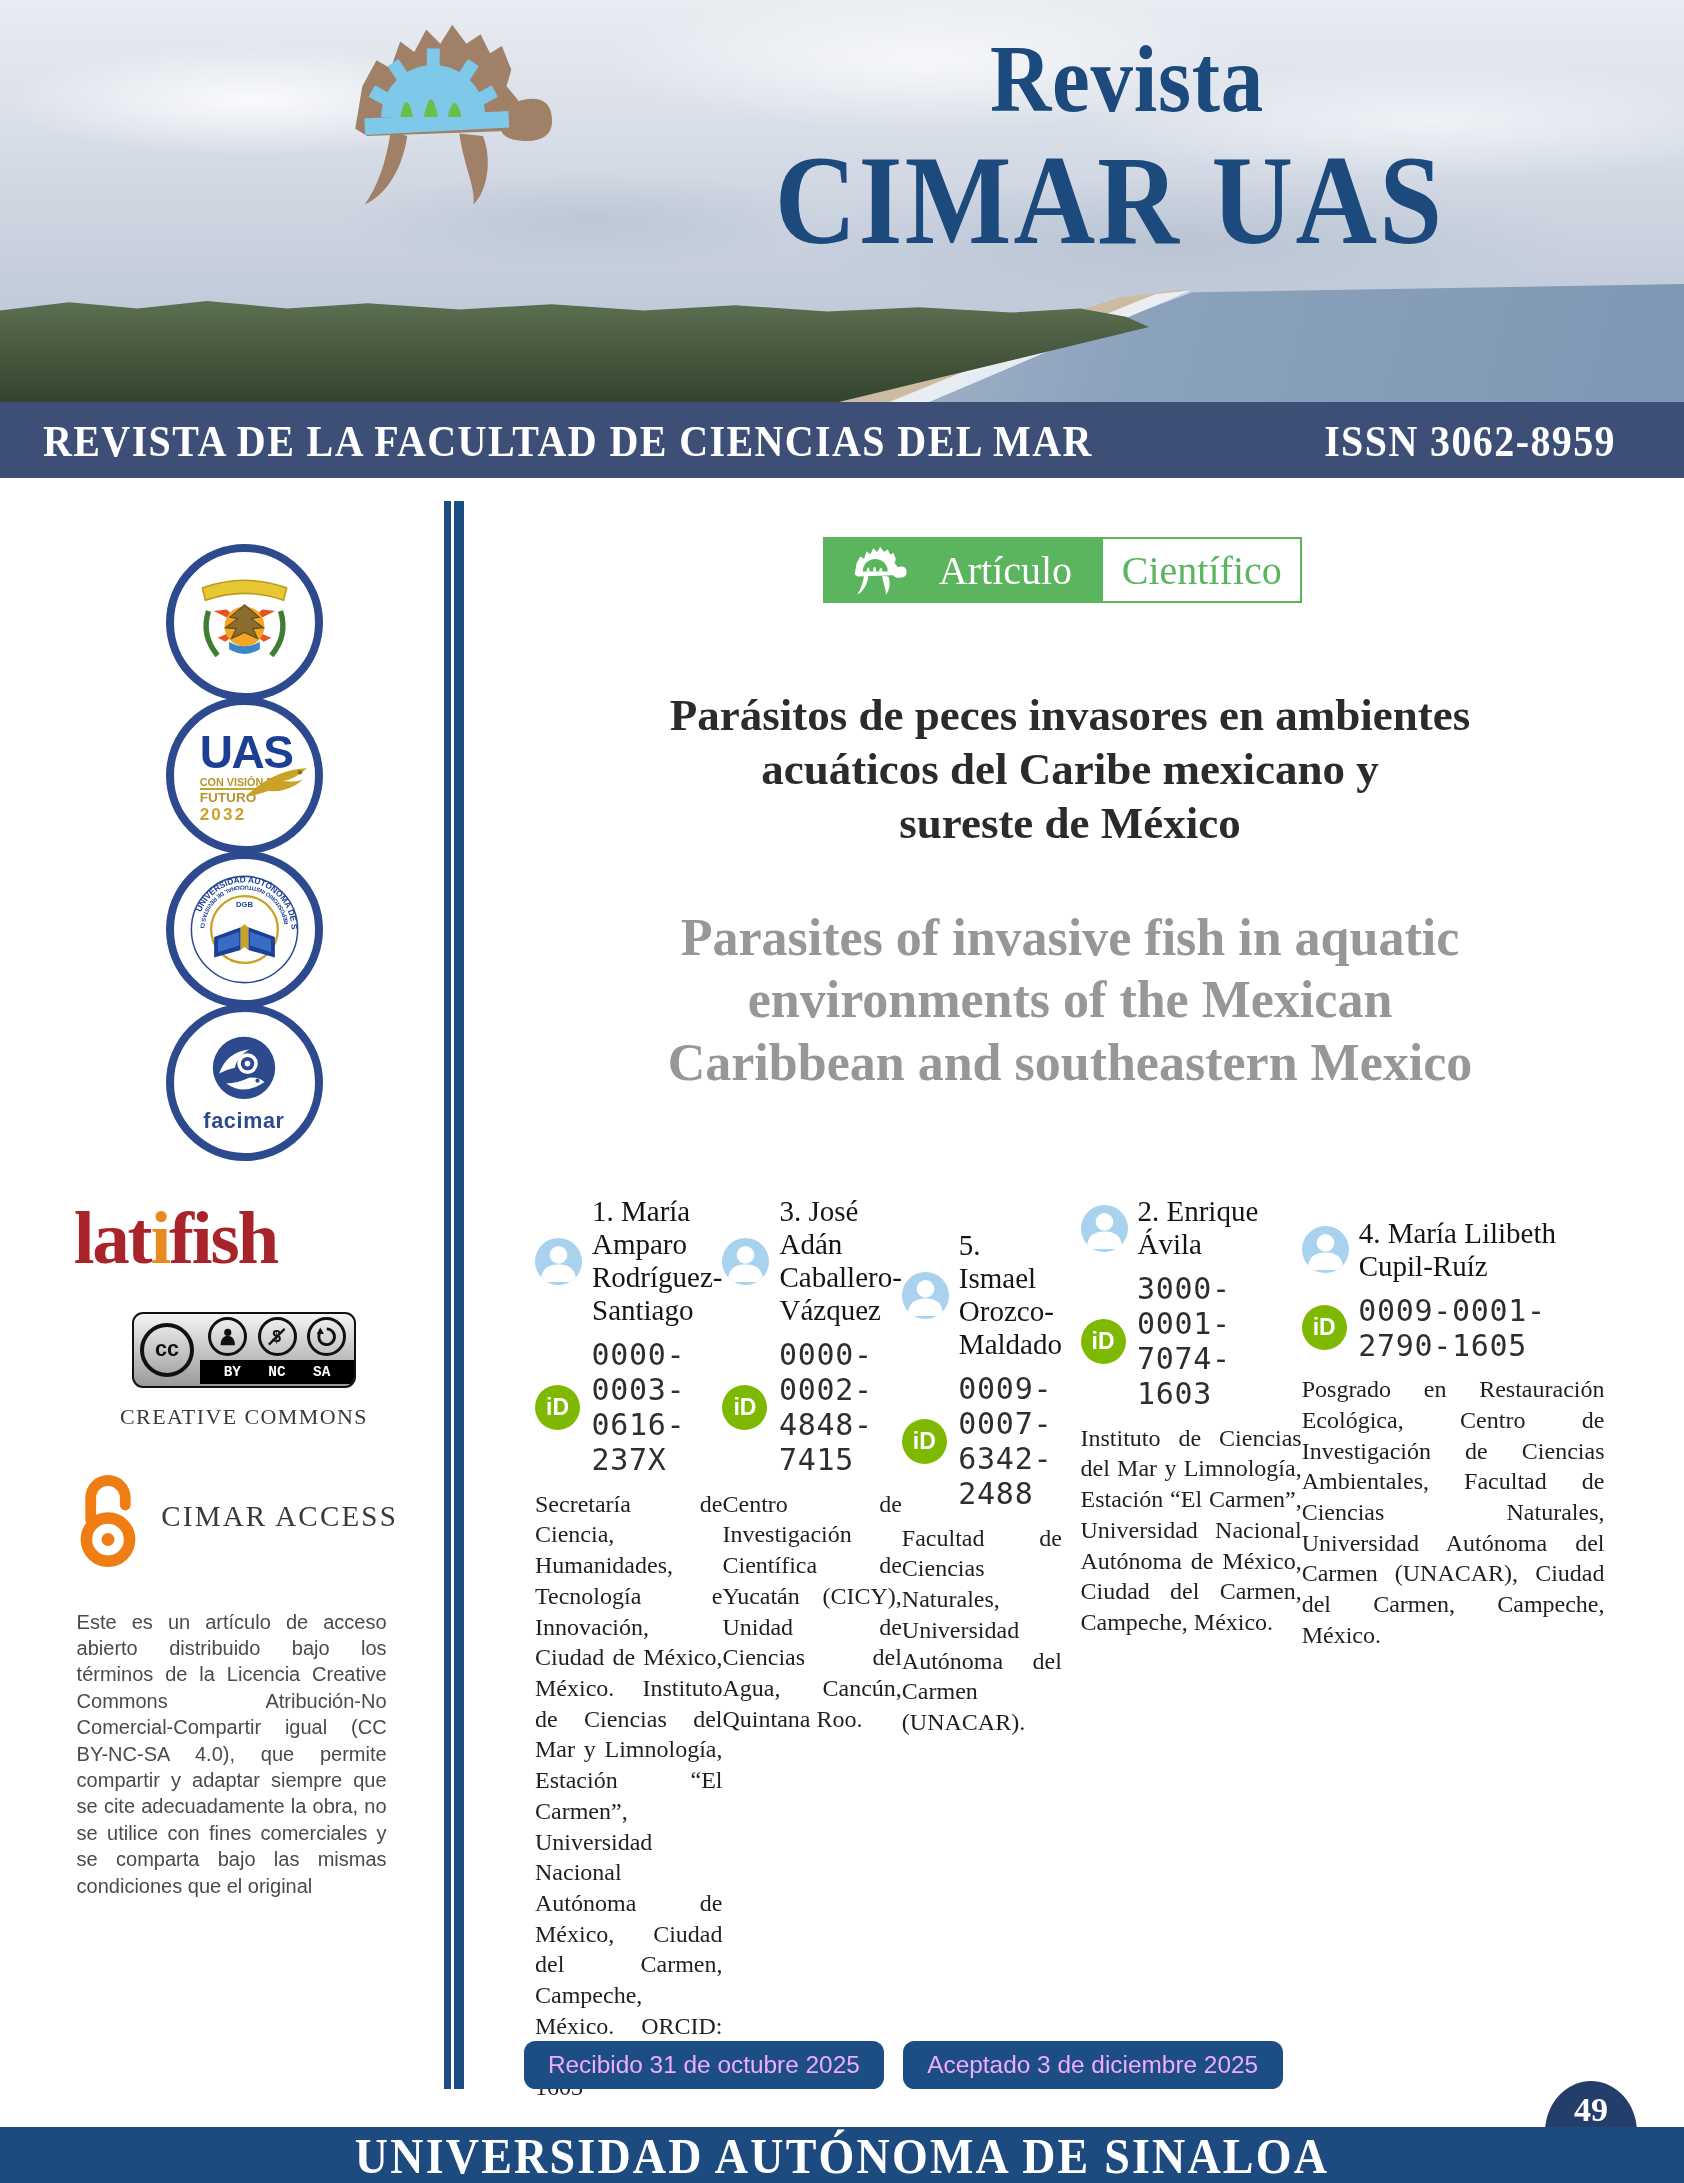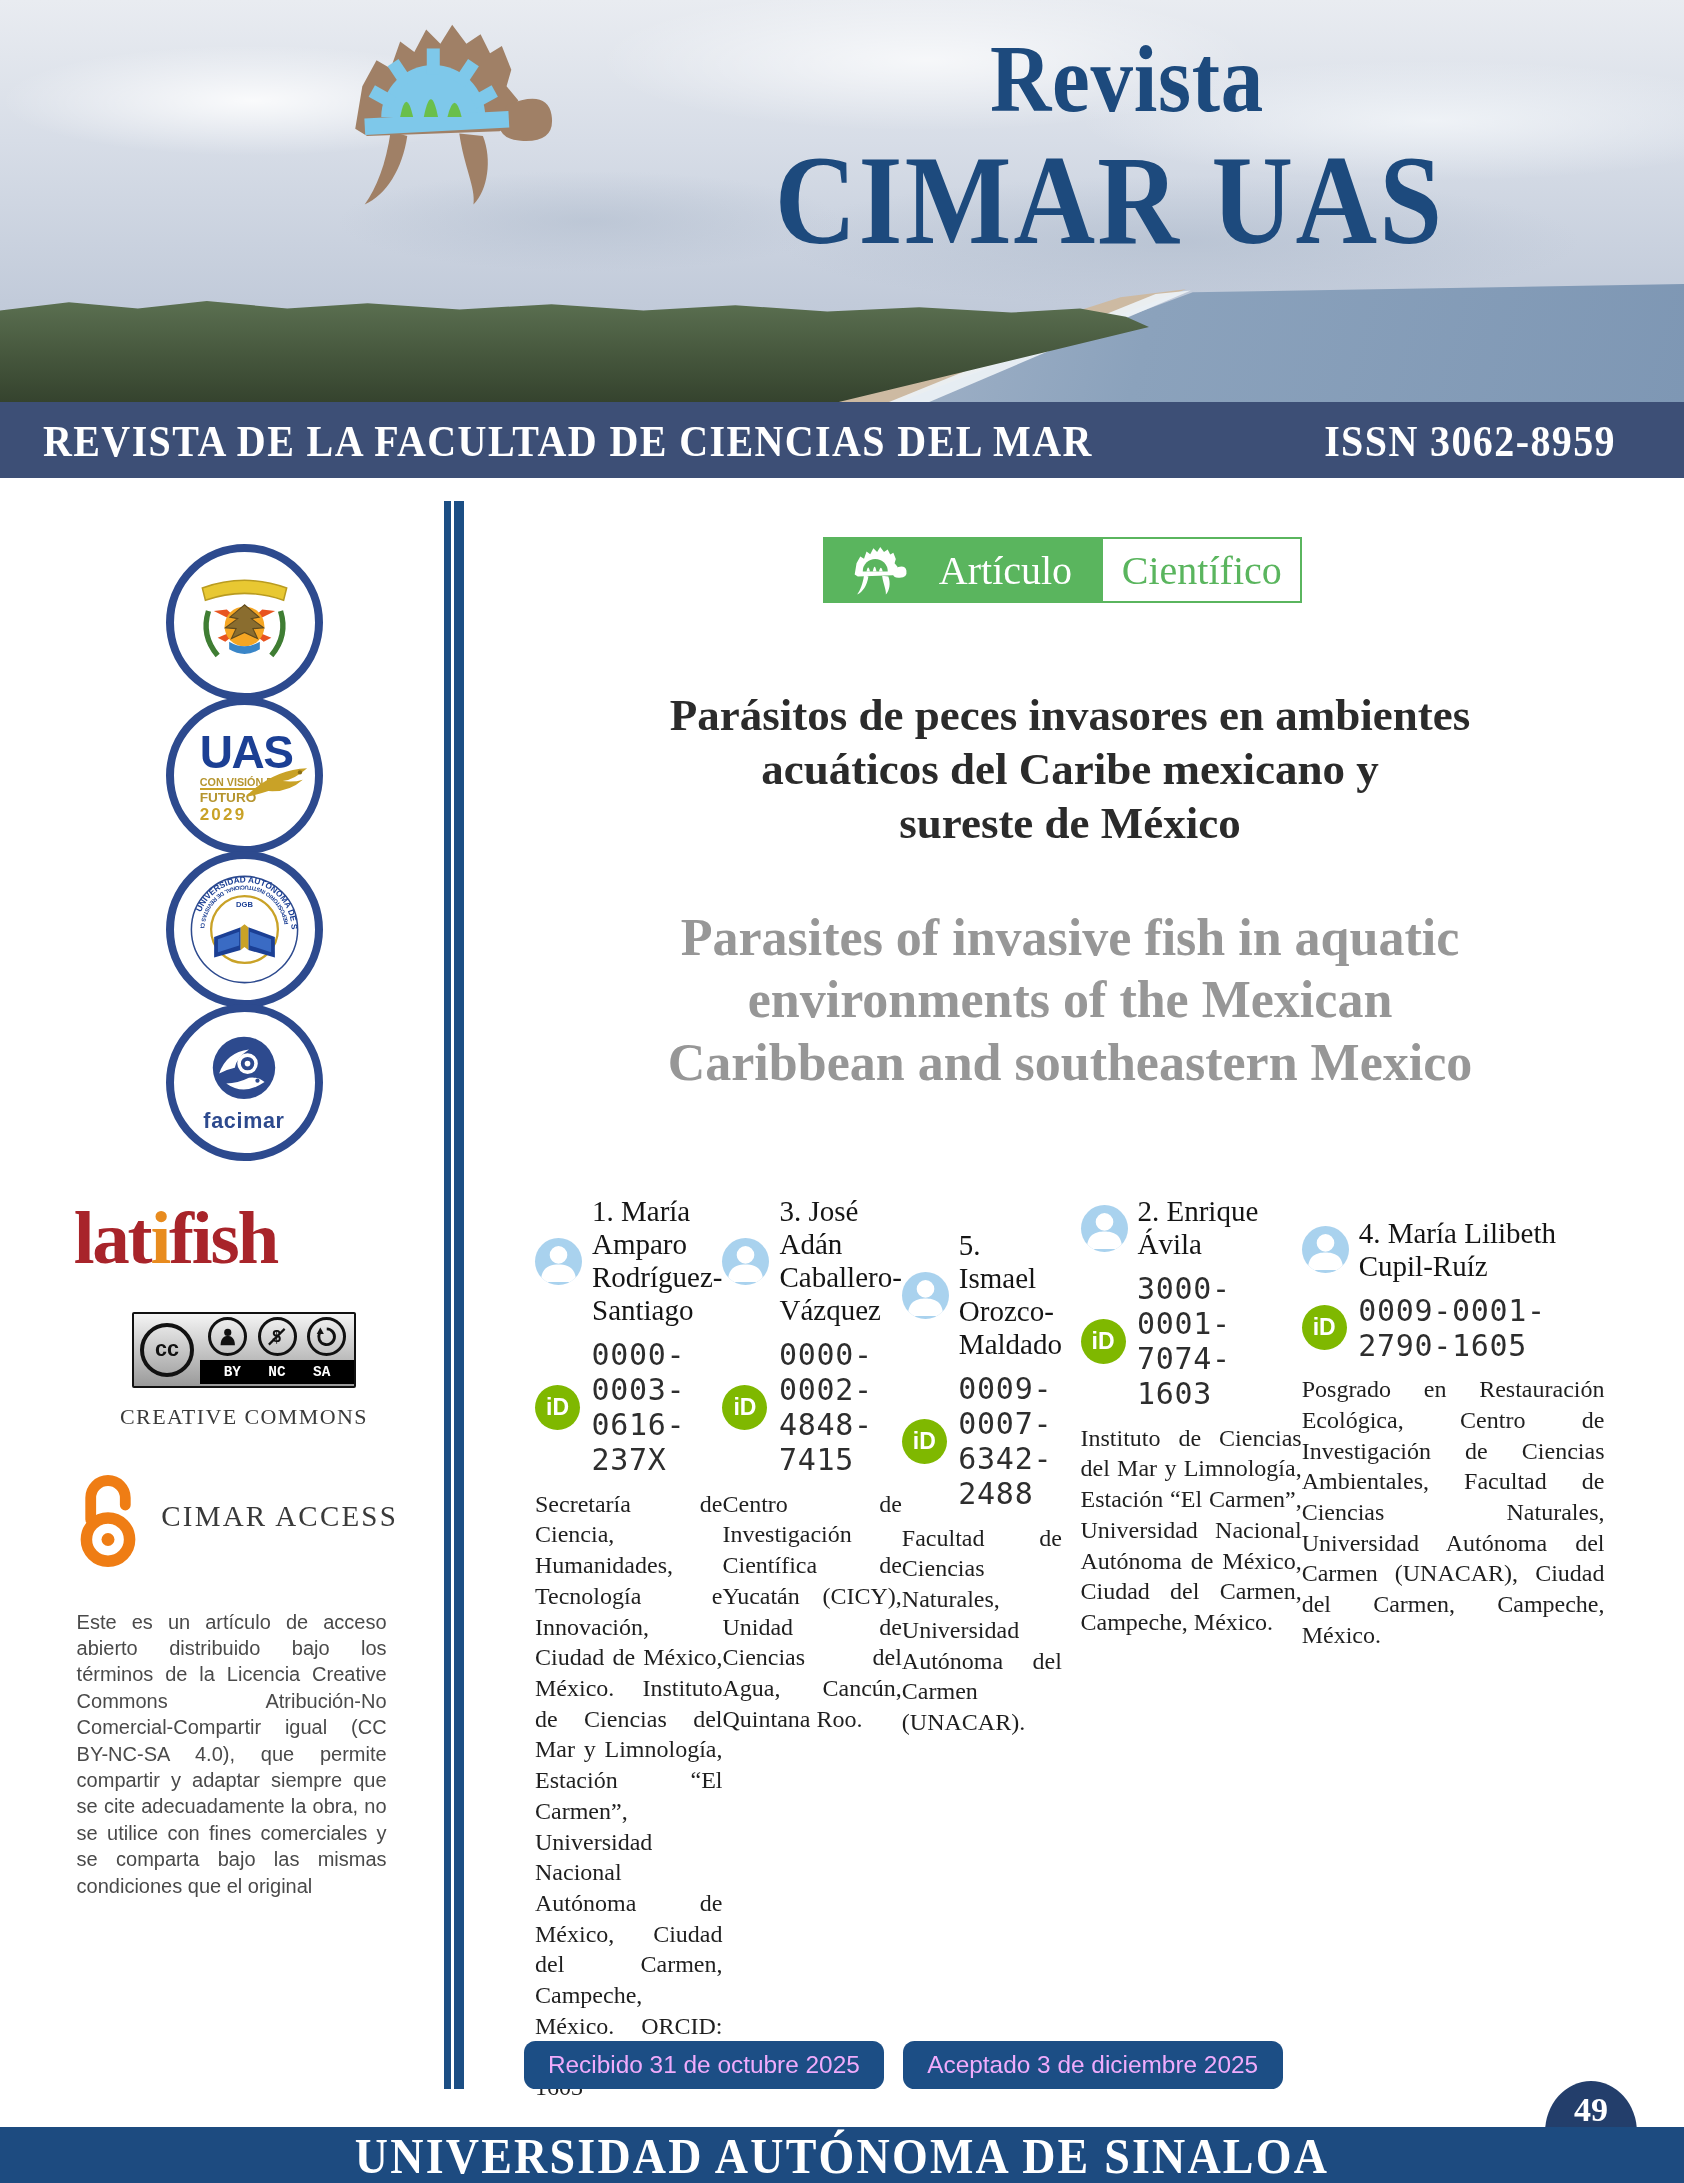--- a/index.html
+++ b/index.html
@@ -53,21 +53,21 @@
   .uas2029 .s1{font-family:"Liberation Sans",sans-serif;font-weight:700;font-size:10.8px;color:#b5952f;margin-top:1.4px;border-bottom:2.2px solid #c9a227;padding-bottom:0.7px;}
   .uas2029 .s2{font-family:"Liberation Sans",sans-serif;font-weight:700;font-size:13.6px;color:#b5952f;margin-top:1.4px;}
   .uas2029 .s3{font-family:"Liberation Sans",sans-serif;font-weight:700;font-size:17px;color:#c9a227;margin-top:0.7px;letter-spacing:2.2px;}
   .swoosh{position:absolute;right:4.3px;top:56px;}
   .facimar-label{font-family:"Liberation Sans",sans-serif;font-weight:700;font-size:21.5px;color:#2d4a8e;letter-spacing:0.7px;}
 
   .latindex{margin:42px 0 0 5.7px;font-size:75px;font-weight:700;line-height:1;letter-spacing:-2.2px;}
   .latindex .red{color:#a8242a;}
   .latindex .orange{color:#e88b1e;}
 
-  .cc-badge{margin:37px auto 0 auto;width:220px;height:72px;border:2.2px solid #111;border-radius:2px;
+  .cc-badge{margin:37px auto 0 auto;width:220px;height:72px;border:2.2px solid #111;border-radius:11px;
     overflow:hidden;display:flex;background:linear-gradient(180deg,#f4f4f4,#9a9a9a);}
   .cc-left{width:66px;display:flex;align-items:center;justify-content:center;}
   .cc-big{width:46px;height:46px;border-radius:50%;border:4.3px solid #111;display:flex;align-items:center;justify-content:center;
     font-family:"Liberation Sans",sans-serif;font-weight:700;font-size:21.5px;color:#111;background:transparent;}
   .cc-right{flex:1;display:flex;flex-direction:column;}
   .cc-icons{height:46px;display:flex;align-items:center;justify-content:space-around;padding:0 2.9px;}
   .cc-circ{width:33px;height:33px;border-radius:50%;border:3.6px solid #111;display:flex;align-items:center;justify-content:center;}
   .cc-strip{height:24px;background:#000;color:#fff;display:flex;align-items:center;justify-content:space-around;
     font-family:"Liberation Mono",monospace;font-weight:700;font-size:14.4px;padding:0 10px;}
   .cc-caption{margin-top:16px;text-align:center;font-size:22px;color:#3a3a3a;letter-spacing:1.4px;}
@@ -182,21 +182,21 @@
         <path d="M28,60 Q18,92 40,118" fill="none" stroke="#3f7d33" stroke-width="7"></path>
         <path d="M122,60 Q132,92 110,118" fill="none" stroke="#3f7d33" stroke-width="7"></path>
       </svg>
     </div>
 
     <div class="ring">
       <div class="uas2029">
         <span class="big">UAS</span>
         <span class="s1">CON VISIÓN DE</span>
         <span class="s2">FUTURO</span>
-        <span class="s3">2029</span>
+        <span class="s3">2032</span>
       </div>
       <svg class="swoosh" width="66" height="43" viewBox="0 0 92 60">
         <path d="M2,50 Q40,12 88,10 Q70,26 54,28 Q70,30 82,26 Q62,44 34,42 Q16,48 2,50 Z" fill="#c9a227"></path>
         <circle cx="78" cy="16" r="3" fill="#8a6d13"></circle>
       </svg>
     </div>
 
     <div class="ring">
       <svg width="129" height="129" viewBox="0 0 170 170">
         <defs>

